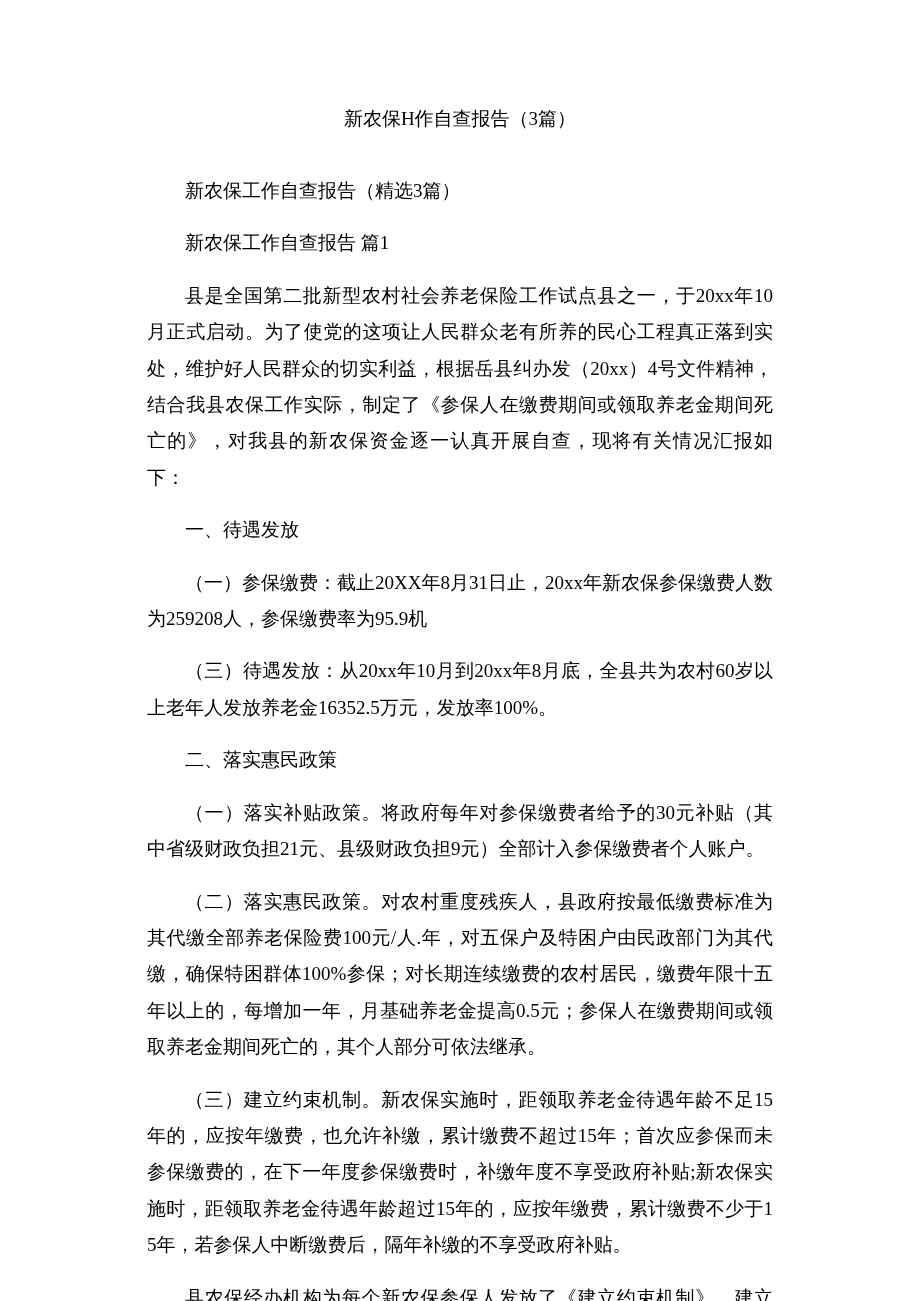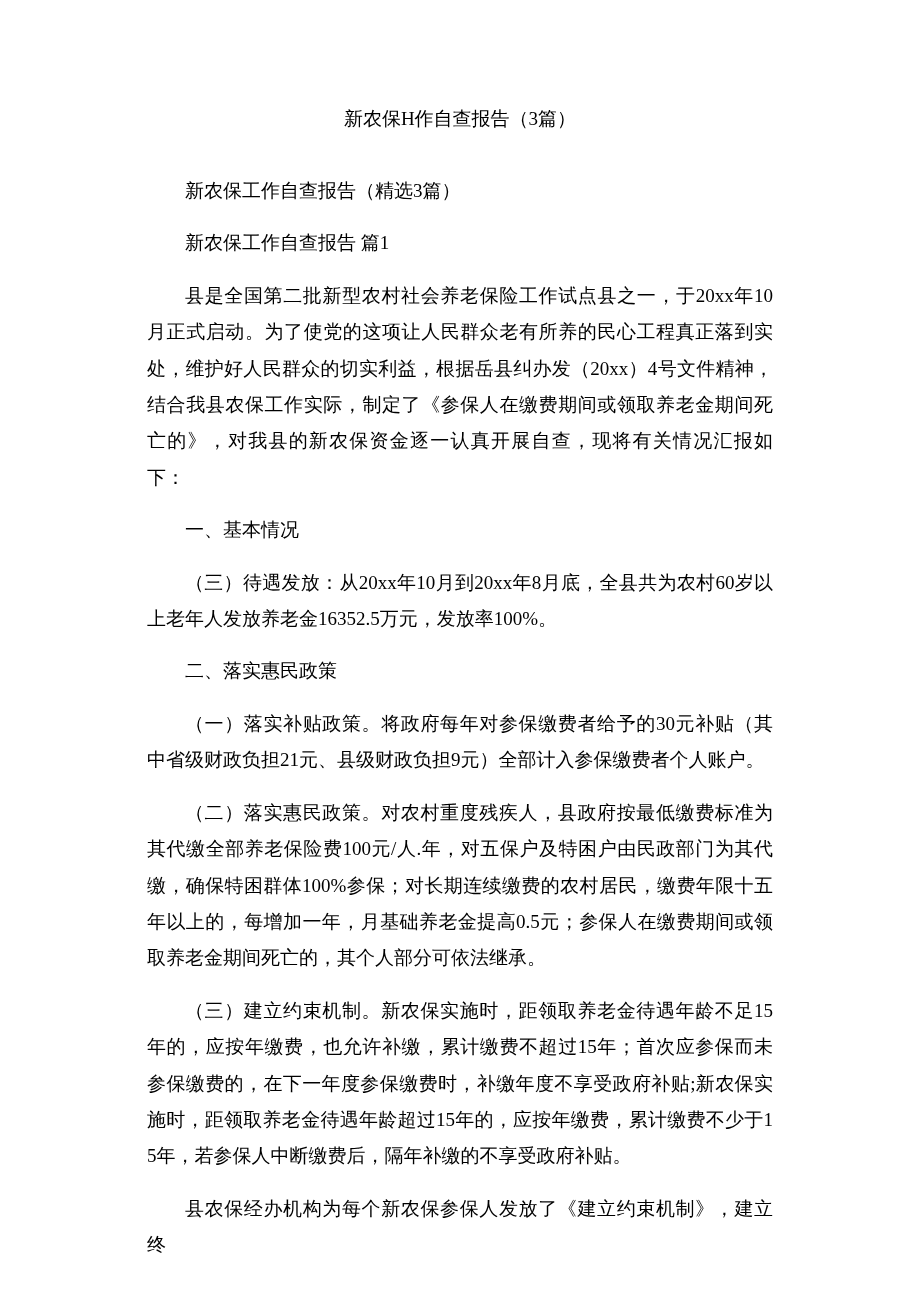--- a/index.html
+++ b/index.html
@@ -43,21 +43,22 @@
 </style>
 </head>
 <body>
 
 <div class="page">
   <h1 class="doc-title">新农保H作自查报告（3篇）</h1>
   <div class="doc-body">
       <p class="para">新农保工作自查报告（精选3篇）</p>
       <p class="para">新农保工作自查报告 篇1</p>
       <p class="para">县是全国第二批新型农村社会养老保险工作试点县之一，于20xx年10月正式启动。为了使党的这项让人民群众老有所养的民心工程真正落到实处，维护好人民群众的切实利益，根据岳县纠办发（20xx）4号文件精神，结合我县农保工作实际，制定了《参保人在缴费期间或领取养老金期间死亡的》，对我县的新农保资金逐一认真开展自查，现将有关情况汇报如下：</p>
-      <p class="para">一、基本情况</p>
+      <p class="para">一、待遇发放</p>
+      <p class="para">（一）参保缴费：截止20XX年8月31日止，20xx年新农保参保缴费人数为259208人，参保缴费率为95.9机</p>
       <p class="para">（三）待遇发放：从20xx年10月到20xx年8月底，全县共为农村60岁以上老年人发放养老金16352.5万元，发放率100%。</p>
       <p class="para">二、落实惠民政策</p>
       <p class="para">（一）落实补贴政策。将政府每年对参保缴费者给予的30元补贴（其中省级财政负担21元、县级财政负担9元）全部计入参保缴费者个人账户。</p>
       <p class="para">（二）落实惠民政策。对农村重度残疾人，县政府按最低缴费标准为其代缴全部养老保险费100元/人.年，对五保户及特困户由民政部门为其代缴，确保特困群体100%参保；对长期连续缴费的农村居民，缴费年限十五年以上的，每增加一年，月基础养老金提高0.5元；参保人在缴费期间或领取养老金期间死亡的，其个人部分可依法继承。</p>
       <p class="para">（三）建立约束机制。新农保实施时，距领取养老金待遇年龄不足15年的，应按年缴费，也允许补缴，累计缴费不超过15年；首次应参保而未参保缴费的，在下一年度参保缴费时，补缴年度不享受政府补贴;新农保实施时，距领取养老金待遇年龄超过15年的，应按年缴费，累计缴费不少于15年，若参保人中断缴费后，隔年补缴的不享受政府补贴。</p>
       <p class="para">县农保经办机构为每个新农保参保人发放了《建立约束机制》，建立终</p>
     </div>
 </div>
 
 </body></html>

